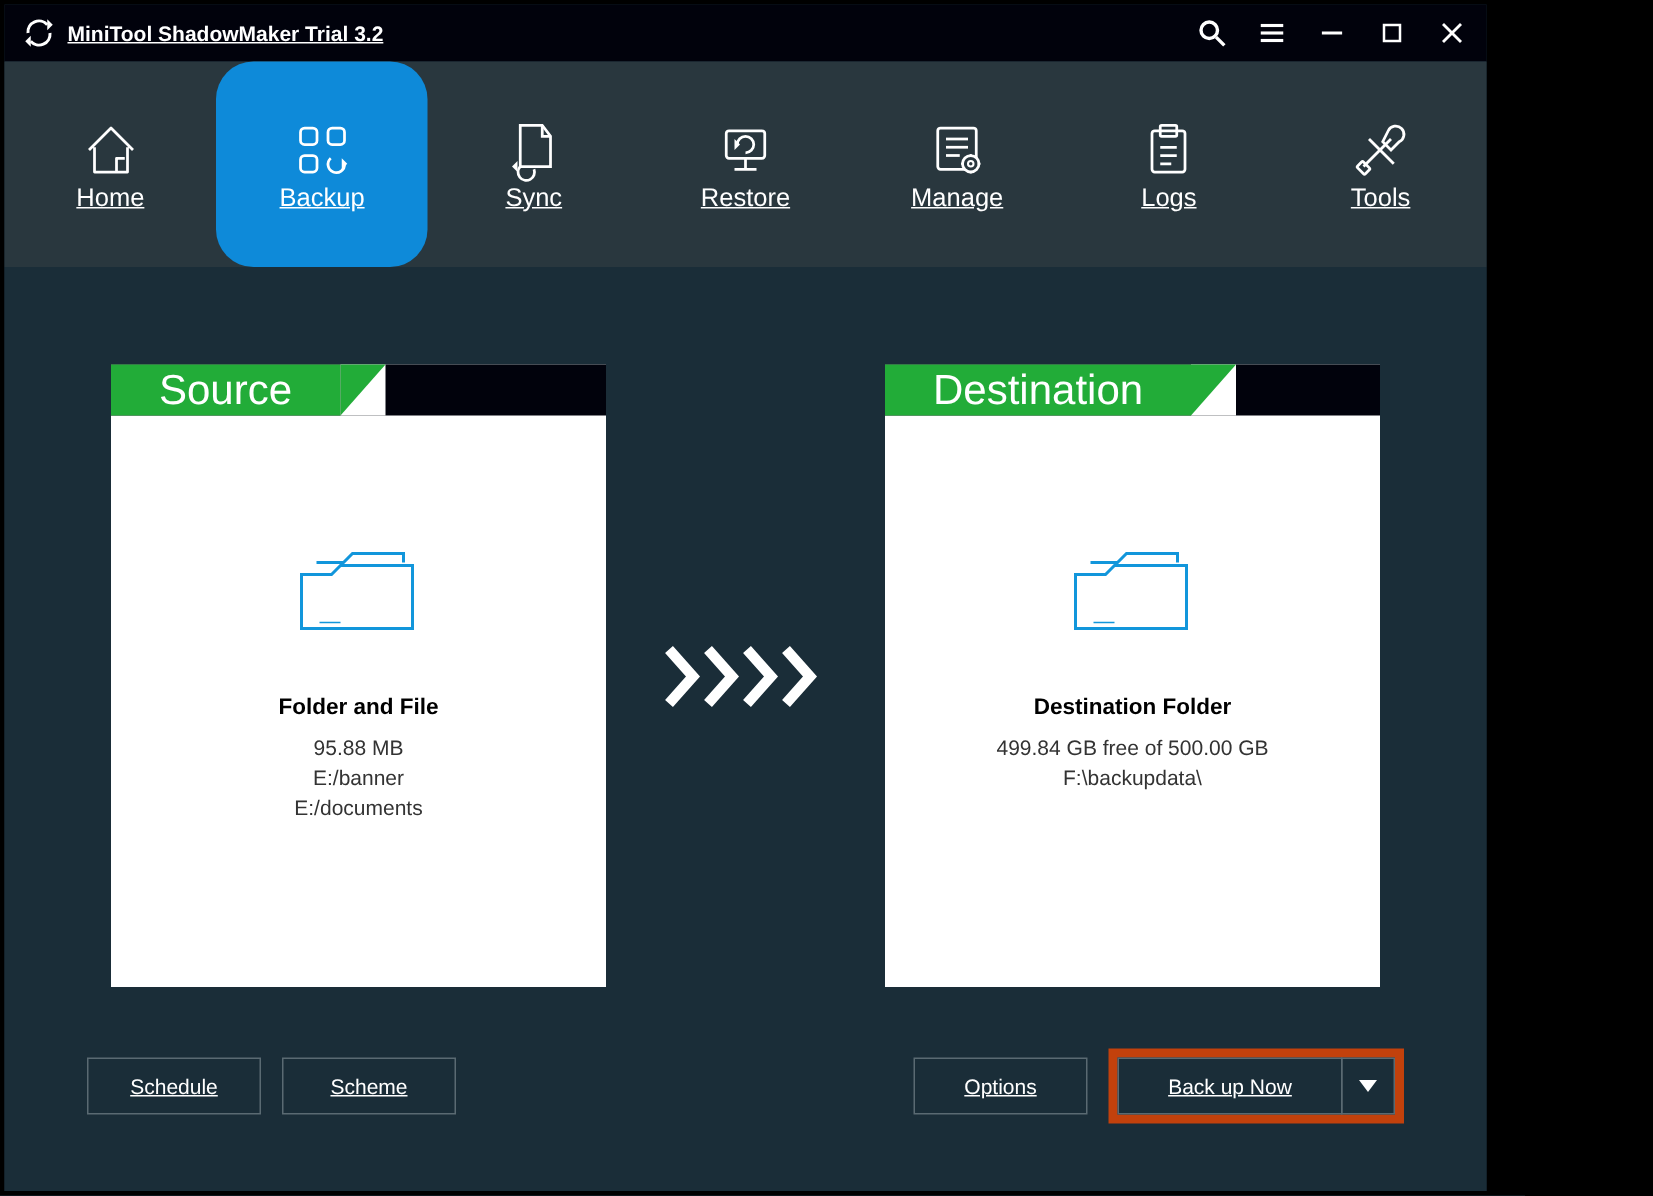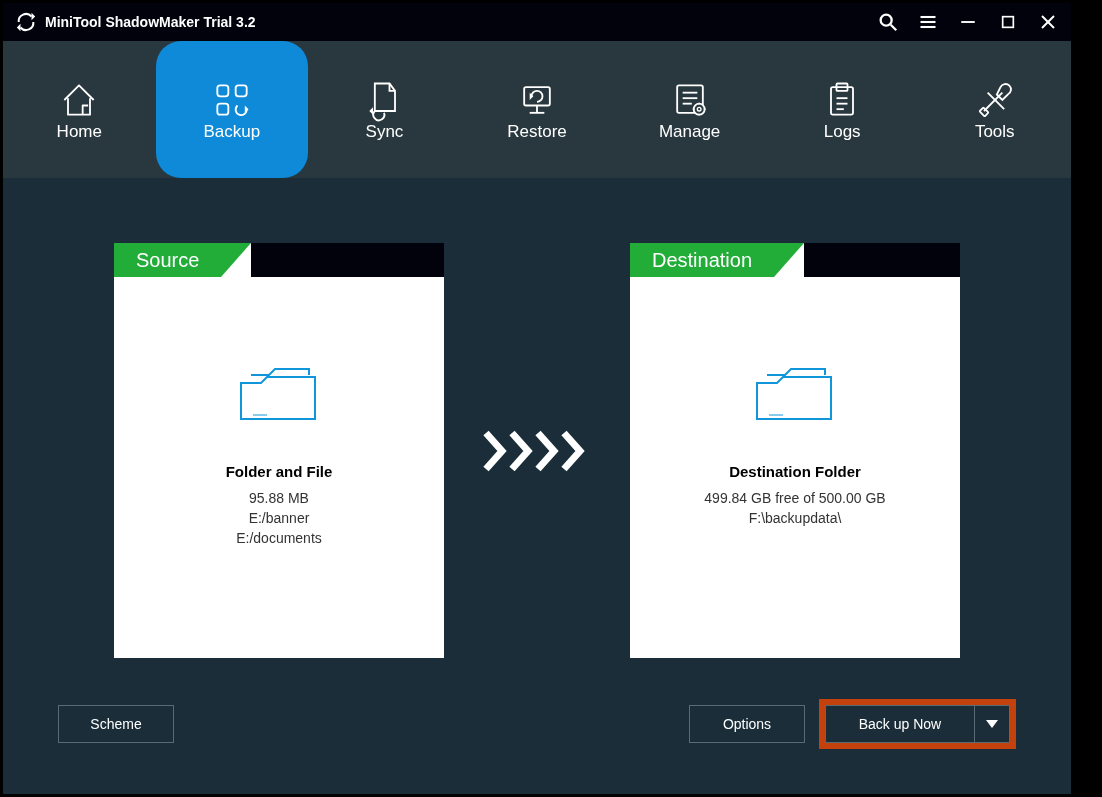--- a/index.html
+++ b/index.html
@@ -5,26 +5,27 @@
 * { margin: 0; padding: 0; box-sizing: border-box; }
 body {
   width: 1102px;
   height: 797px;
   background: #000;
   font-family: Arial, sans-serif;
   overflow: hidden;
   color: #fff;
 }
 .app-window {
-  width: 1068px;
+  width: 988px;
   height: 791px;
   margin: 3px;
   background: #1a2d38;
   display: flex;
   flex-direction: column;
+  text-decoration: underline;
 }
 .titlebar {
   height: 38px;
   background: #01020c;
   display: flex;
   align-items: center;
   padding: 0 12px;
 }
 .titlebar .logo {
   display: flex;
@@ -96,22 +97,22 @@
   position: absolute;
   top: 0;
   left: 0;
   height: 34px;
   display: flex;
   align-items: center;
 }
 .panel-tab-green {
   background: #22ac38;
   color: #fff;
-  font-size: 20px;
-  padding: 0 22px;
+  font-size: 28px;
+  padding: 0 32px;
   height: 34px;
   display: flex;
   align-items: center;
 }
 .panel-tab-slash {
   width: 0;
   height: 0;
   border-bottom: 34px solid #fff;
   border-left: 30px solid #22ac38;
 }
@@ -356,20 +357,21 @@
           </svg>
           <div class="panel-title">Destination Folder</div>
           <div class="panel-line">499.84 GB free of 500.00 GB</div>
           <div class="panel-line">F:\backupdata\</div>
         </div>
       </div>
 
     </div>
 
     <div class="bottom-bar">
+      <div class="btn">Schedule</div>
       <div class="btn">Scheme</div>
       <div class="spacer"></div>
       <div class="btn">Options</div>
       <div class="btn-group">
         <div class="btn btn-main">Back up Now</div>
         <div class="btn btn-dd">
           <svg width="12" height="8" viewBox="0 0 12 8">
               <polygon points="0,0 12,0 6,8" fill="#fff"></polygon>
             </svg>
         </div>

